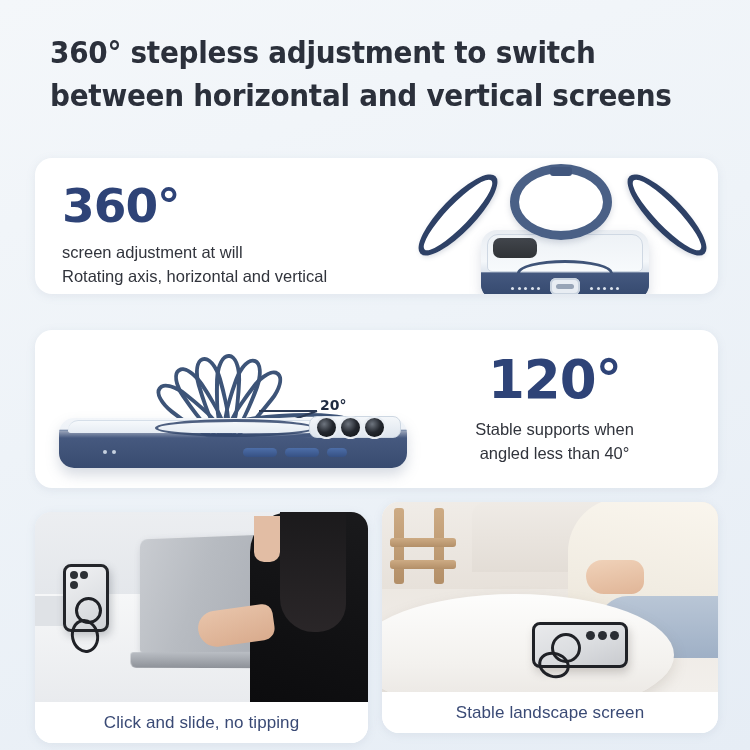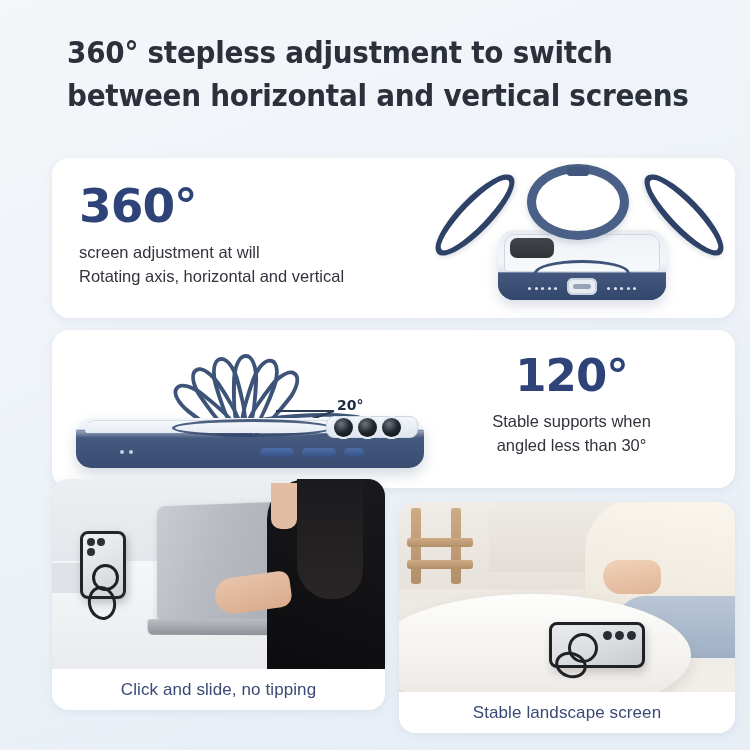--- a/index.html
+++ b/index.html
@@ -12,21 +12,20 @@
 
   body {
     font-family: "Liberation Sans", sans-serif;
     background: linear-gradient(160deg, #f4f7fa 0%, #eef3f8 45%, #e6edf5 100%);
     position: relative;
   }
 
   .page {
     position: absolute;
     inset: 0;
-    margin-left: 17px;
   }
 
   
   .headline {
     position: absolute;
     left: 50px;
     top: 32px;
     width: 660px;
     color: #2b303b;
     font-family: "DejaVu Sans", sans-serif;
@@ -41,23 +40,23 @@
 
   
   .card {
     position: absolute;
     background: #ffffff;
     border-radius: 17px;
     box-shadow: 0 2px 10px rgba(120,140,165,0.13);
     overflow: hidden;
   }
 
-  #card-spec-360 { left: 35px; top: 158px; width: 683px; height: 160px; padding-left: 16px; }
+  #card-spec-360 { left: 35px; top: 158px; width: 683px; height: 136px; padding-left: 16px; }
   #card-spec-120 { left: 35px; top: 330px; width: 683px; height: 158px; }
-  #card-photo-desk   { left: 35px; top: 479px; width: 333px; height: 231px; }
+  #card-photo-desk   { left: 35px; top: 512px; width: 333px; height: 231px; }
   #card-photo-table  { left: 382px; top: 502px; width: 336px; height: 231px; }
 
   
   .spec-text { position: absolute; }
   .spec-big {
     font-family: "DejaVu Sans", sans-serif;
     font-weight: bold;
     font-size: 47px;
     color: #2e4377;
     letter-spacing: -1px;
@@ -66,21 +65,21 @@
   .spec-sub {
     font-size: 16.5px;
     color: #31343c;
     line-height: 1.48;
     margin-top: 11px;
   }
   .spec-sub span { display: block; white-space: nowrap; }
 
   #spec-360-text { left: 27px; top: 24px; text-align: left; }
   #spec-120-text { left: 382px; top: 23px; width: 275px; text-align: center; }
-  #spec-120-text .spec-big { font-size: 45px; }
+  #spec-120-text .spec-big { font-size: 53px; }
 
   
   .stage { position: absolute; }
 
   #stage-360 { left: 378px; top: 0px; width: 305px; height: 160px; }
 
   
   .phone1 {
     position: absolute;
     left: 68px; top: 72px;
@@ -483,21 +482,21 @@
           <span class="sbtn"></span>
           <span class="sbtn short"></span>
         </div>
       </div>
     </div>
 
     <div class="spec-text" id="spec-120-text">
       <div class="spec-big">120°</div>
       <div class="spec-sub">
         <span>Stable supports when</span>
-        <span>angled less than 30°</span>
+        <span>angled less than 40°</span>
       </div>
     </div>
   </div>
 
   <div class="card" id="card-photo-desk">
     <div class="photo-area">
       <div class="scene-desk">
         <div class="desk-wall"></div>
         <div class="desk-top"></div>
         <div class="desk-ledge"></div>

